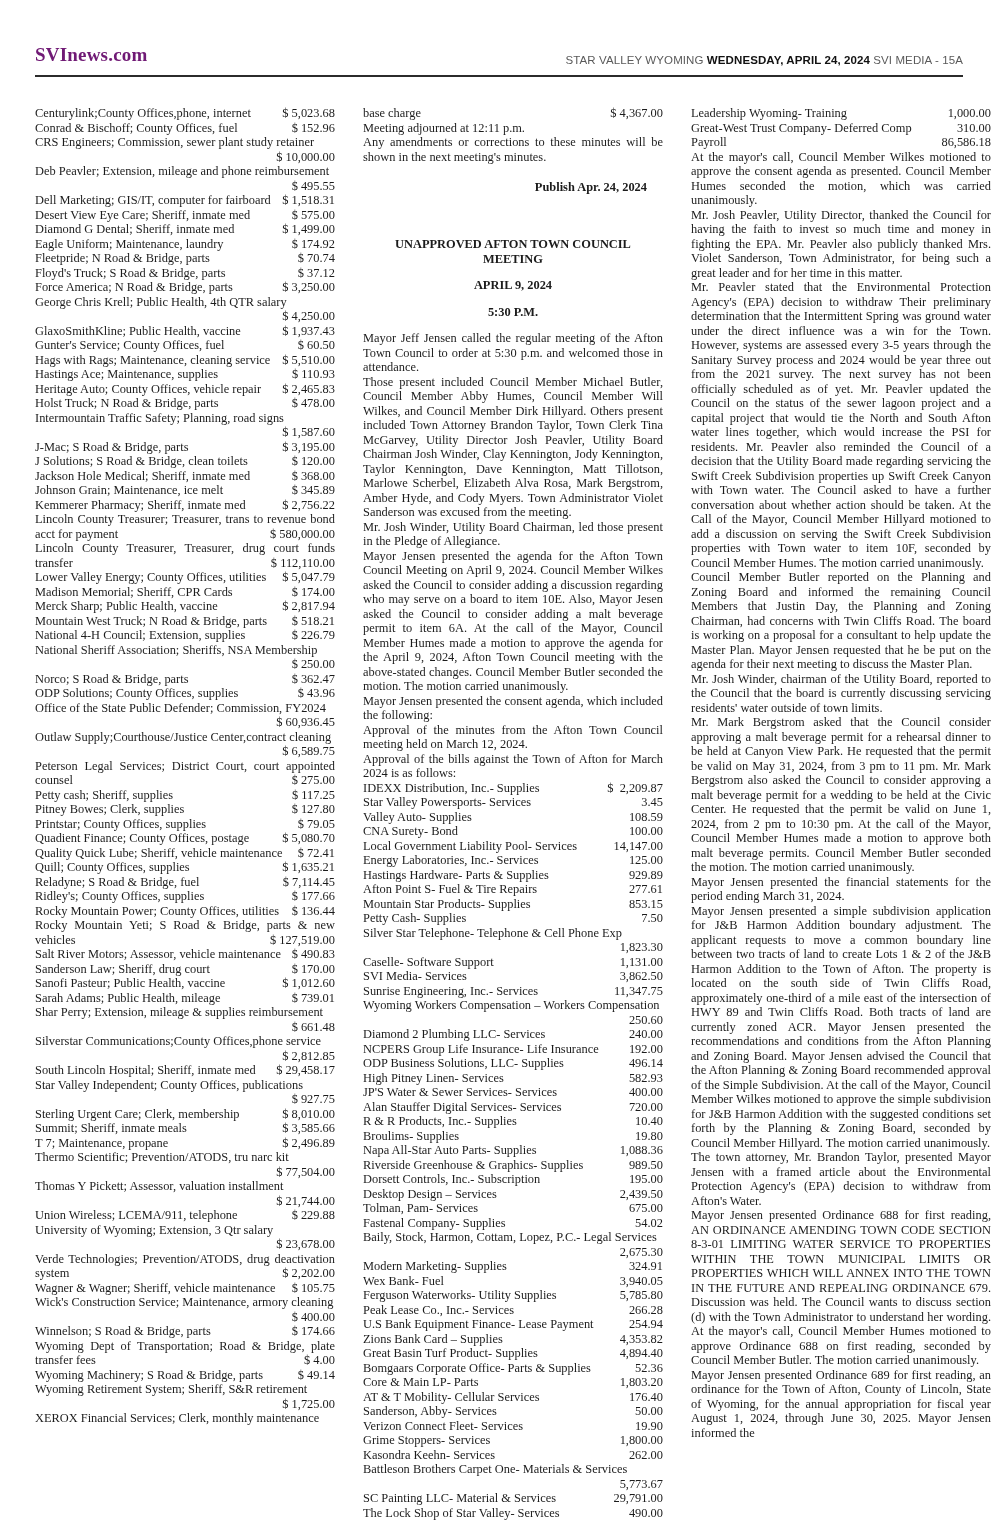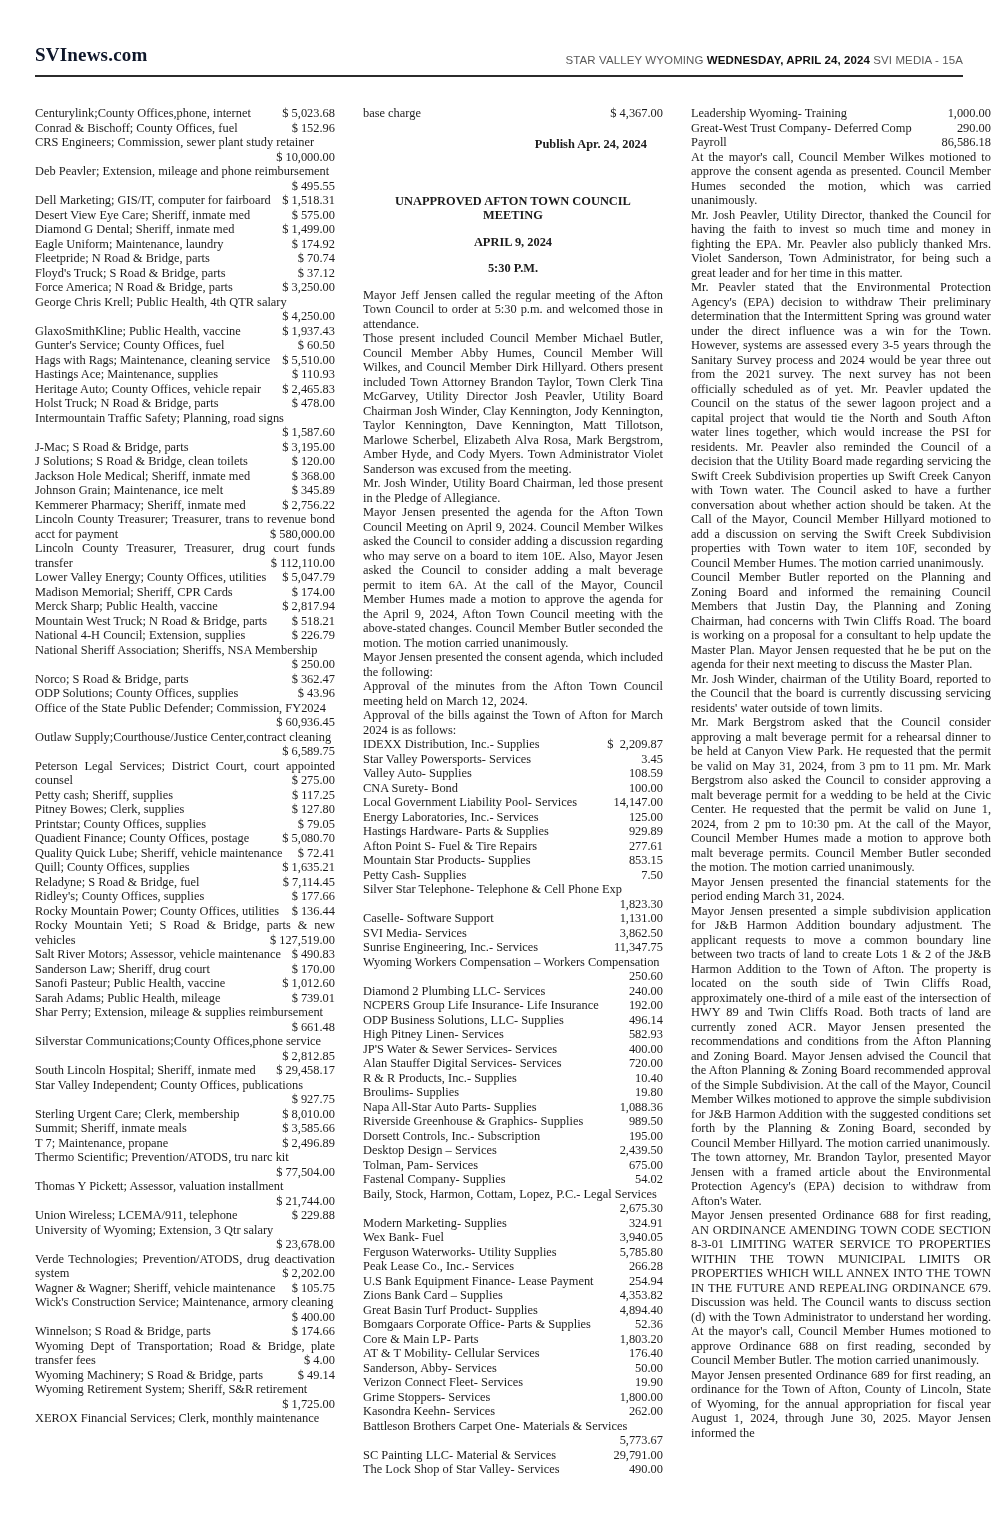--- a/index.html
+++ b/index.html
@@ -11,21 +11,21 @@
     color: #1c1c1c;
     overflow: hidden;
   }
   .page { width: 994px; height: 1536px; padding: 0 31px 0 35px; }
   .masthead {
     display: flex; justify-content: space-between; align-items: flex-end;
     padding-top: 44px; padding-bottom: 9px;
     border-bottom: 2px solid #2b2b2b;
   }
   .site-name {
-    font-weight: bold; font-size: 19px; letter-spacing: 0.2px; color: #0f172a;
+    font-weight: bold; font-size: 19px; letter-spacing: 0.2px; color: #701a75;
   }
   .masthead-right {
     font-family: "Liberation Sans", "DejaVu Sans", sans-serif;
     font-size: 11.5px; color: #5a5a5a; letter-spacing: 0.1px;
   }
   .masthead-right .mh-date { color: #111; font-weight: bold; }
   .columns {
     display: flex; gap: 28px; padding-top: 29px;
   }
   .col {
@@ -189,20 +189,26 @@
 
         <p class="entry"><span>Wyoming Machinery; S Road &amp; Bridge, parts</span><span class="amt">$ 49.14</span></p>
 
         <p class="entry"><span>Wyoming Retirement System; Sheriff, S&amp;R retirement</span><span class="amt">$ 1,725.00</span></p>
 
         <p class="entry"><span>XEROX Financial Services; Clerk, monthly maintenance</span></p>
       </div>
 
     <div class="col">
       <p class="entry"><span>base charge</span><span class="amt">$ 4,367.00</span></p>
+      <div>
+
+          <p class="bodypara">Meeting adjourned at 12:11 p.m.</p>
+
+          <p class="bodypara">Any amendments or corrections to these minutes will be shown in the next meeting's minutes.</p>
+        </div>
       <p class="publish-line">Publish Apr. 24, 2024</p>
       <div class="head-gap"></div>
       <p class="meeting-heading">UNAPPROVED AFTON TOWN COUNCIL MEETING</p>
       <p class="meeting-heading">APRIL 9, 2024</p>
       <p class="meeting-heading">5:30 P.M.</p>
       <div>
 
           <p class="bodypara">Mayor Jeff Jensen called the regular meeting of the Afton Town Council to order at 5:30 p.m. and welcomed those in attendance.</p>
 
           <p class="bodypara">Those present included Council Member Michael Butler, Council Member Abby Humes, Council Member Will Wilkes, and Council Member Dirk Hillyard. Others present included Town Attorney Brandon Taylor, Town Clerk Tina McGarvey, Utility Director Josh Peavler, Utility Board Chairman Josh Winder, Clay Kennington, Jody Kennington, Taylor Kennington, Dave Kennington, Matt Tillotson, Marlowe Scherbel, Elizabeth Alva Rosa, Mark Bergstrom, Amber Hyde, and Cody Myers. Town Administrator Violet Sanderson was excused from the meeting.</p>
@@ -313,21 +319,21 @@
 
           <p class="bill"><span>The Lock Shop of Star Valley- Services</span><span class="amt">490.00</span></p>
         </div>
     </div>
 
     <div class="col">
       <div>
 
           <p class="bill"><span>Leadership Wyoming- Training</span><span class="amt">1,000.00</span></p>
 
-          <p class="bill"><span>Great-West Trust Company- Deferred Comp</span><span class="amt">290.00</span></p>
+          <p class="bill"><span>Great-West Trust Company- Deferred Comp</span><span class="amt">310.00</span></p>
 
           <p class="bill"><span>Payroll</span><span class="amt">86,586.18</span></p>
         </div>
       <div>
 
           <p class="bodypara">At the mayor's call, Council Member Wilkes motioned to approve the consent agenda as presented. Council Member Humes seconded the motion, which was carried unanimously.</p>
 
           <p class="bodypara">Mr. Josh Peavler, Utility Director, thanked the Council for having the faith to invest so much time and money in fighting the EPA. Mr. Peavler also publicly thanked Mrs. Violet Sanderson, Town Administrator, for being such a great leader and for her time in this matter.</p>
 
           <p class="bodypara">Mr. Peavler stated that the Environmental Protection Agency's (EPA) decision to withdraw Their preliminary determination that the Intermittent Spring was ground water under the direct influence was a win for the Town. However, systems are assessed every 3-5 years through the Sanitary Survey process and 2024 would be year three out from the 2021 survey. The next survey has not been officially scheduled as of yet. Mr. Peavler updated the Council on the status of the sewer lagoon project and a capital project that would tie the North and South Afton water lines together, which would increase the PSI for residents. Mr. Peavler also reminded the Council of a decision that the Utility Board made regarding servicing the Swift Creek Subdivision properties up Swift Creek Canyon with Town water. The Council asked to have a further conversation about whether action should be taken. At the Call of the Mayor, Council Member Hillyard motioned to add a discussion on serving the Swift Creek Subdivision properties with Town water to item 10F, seconded by Council Member Humes. The motion carried unanimously.</p>

